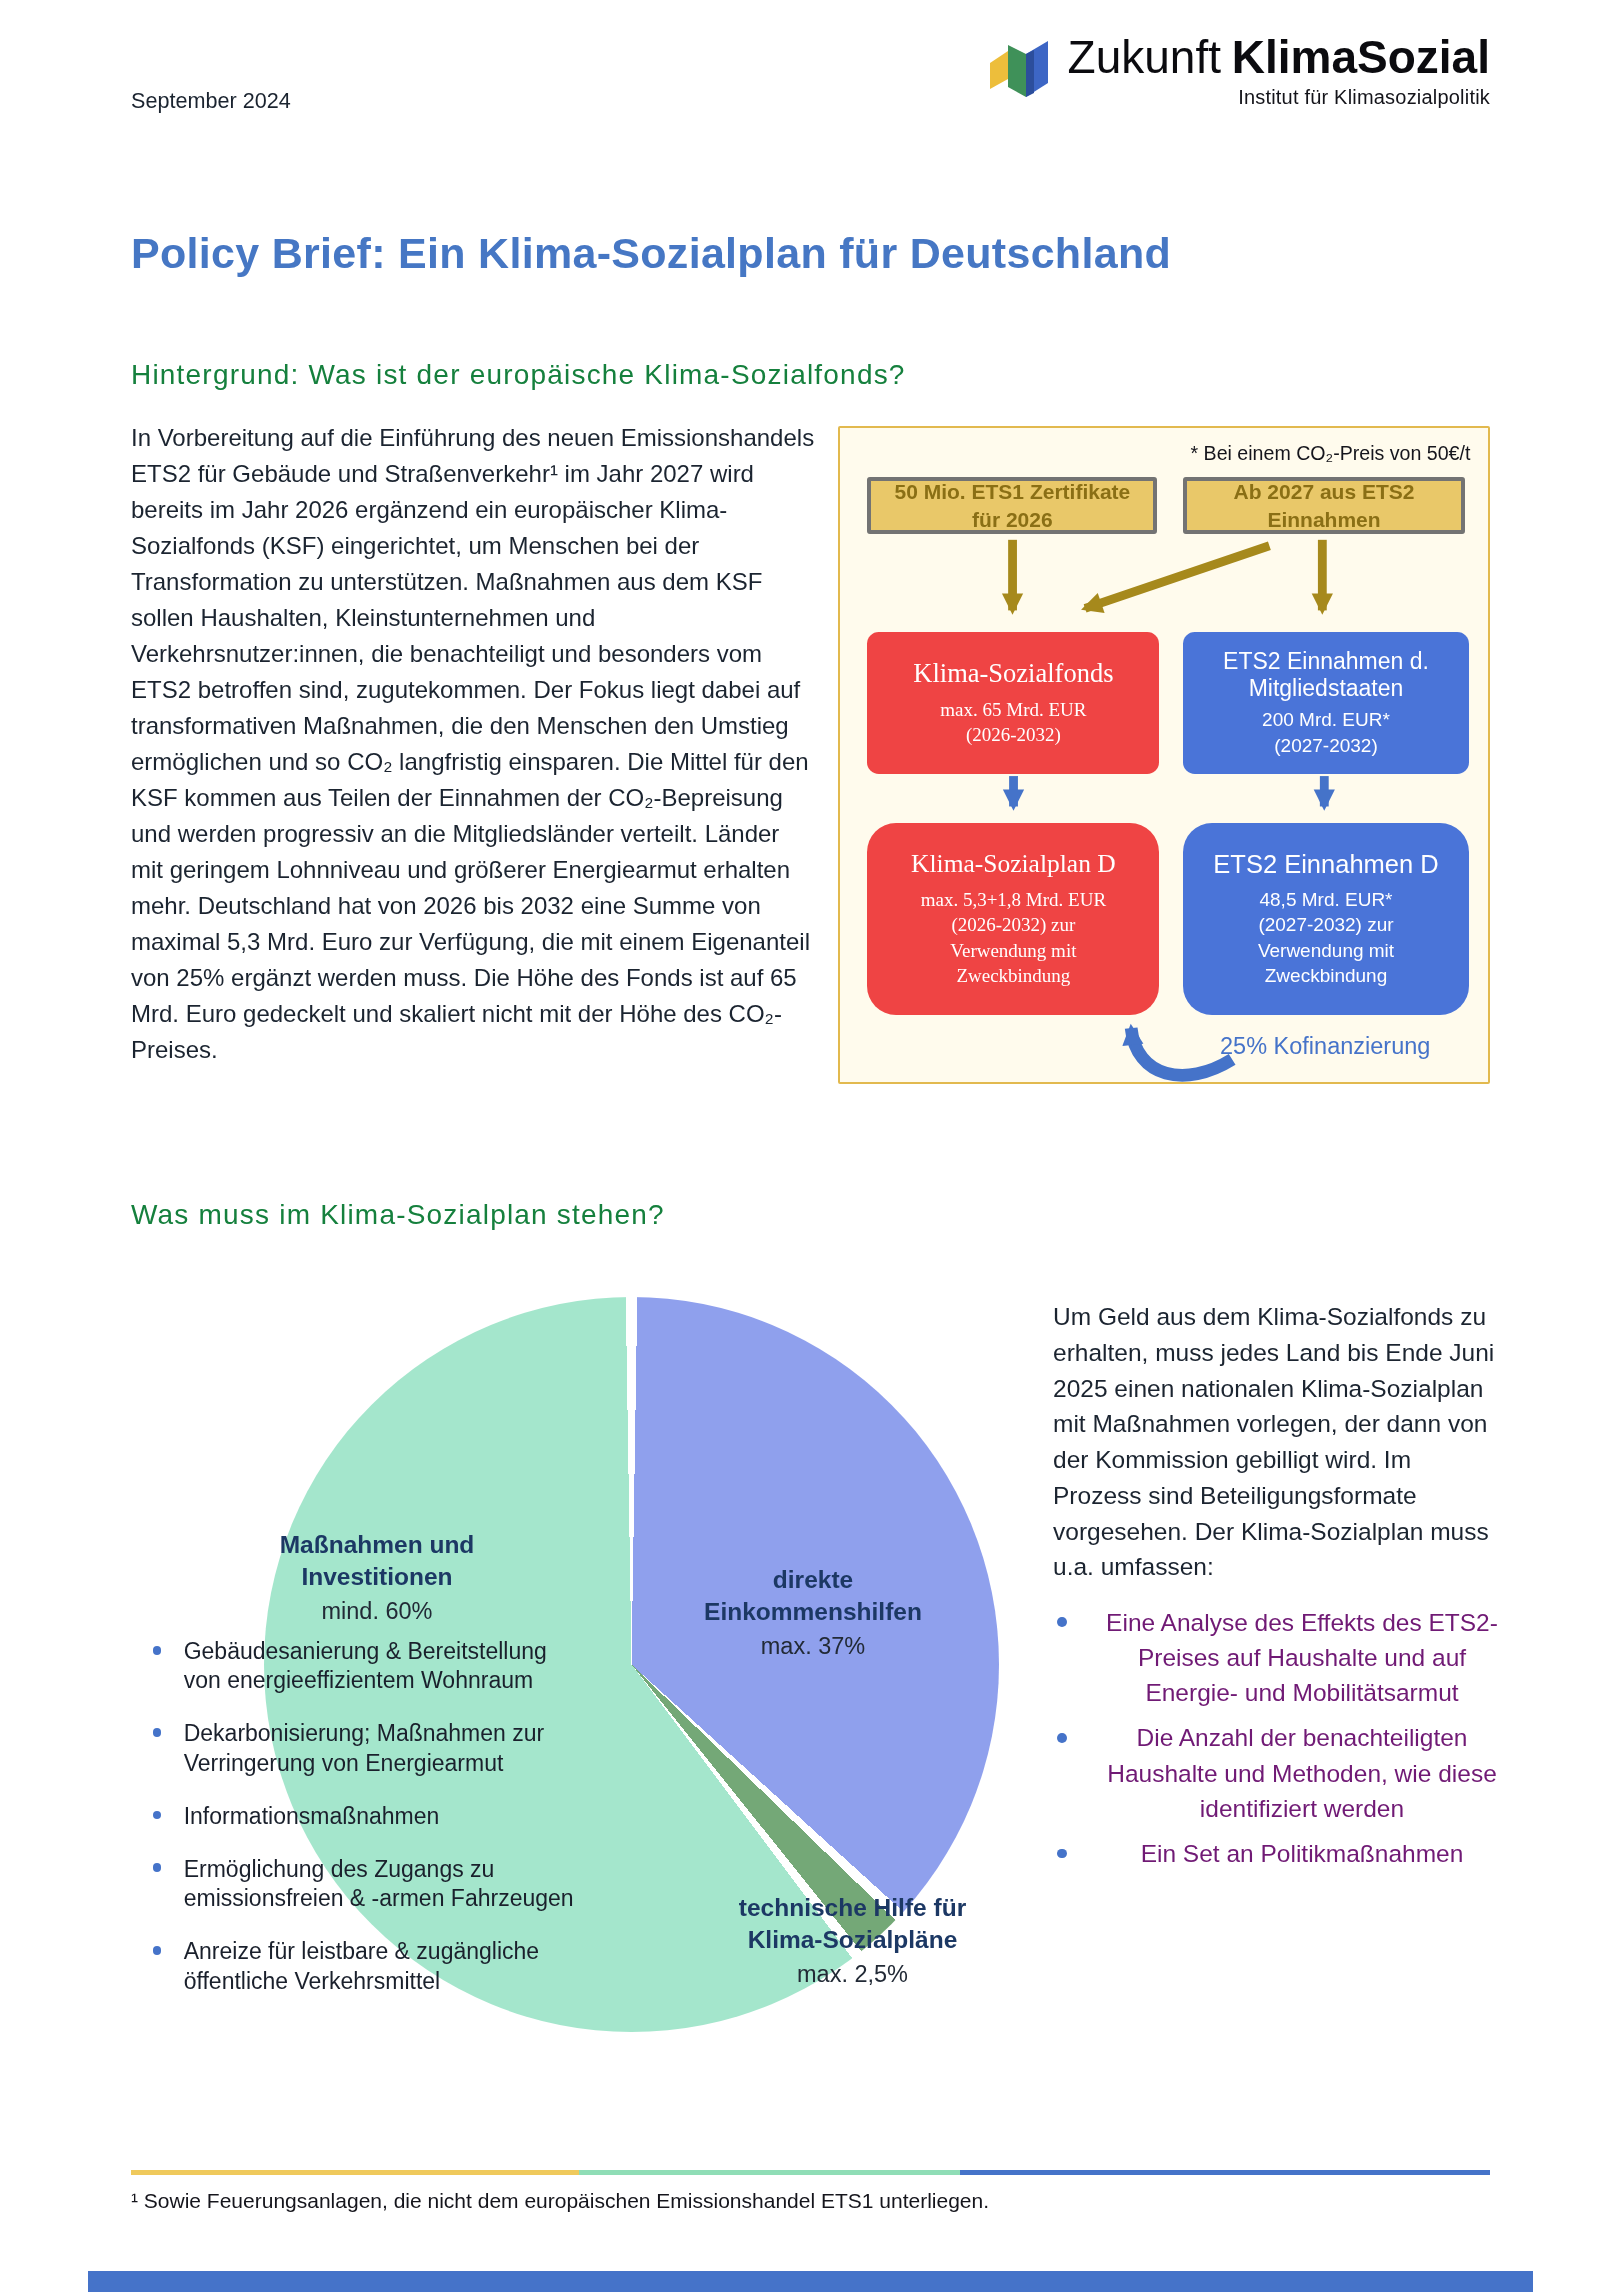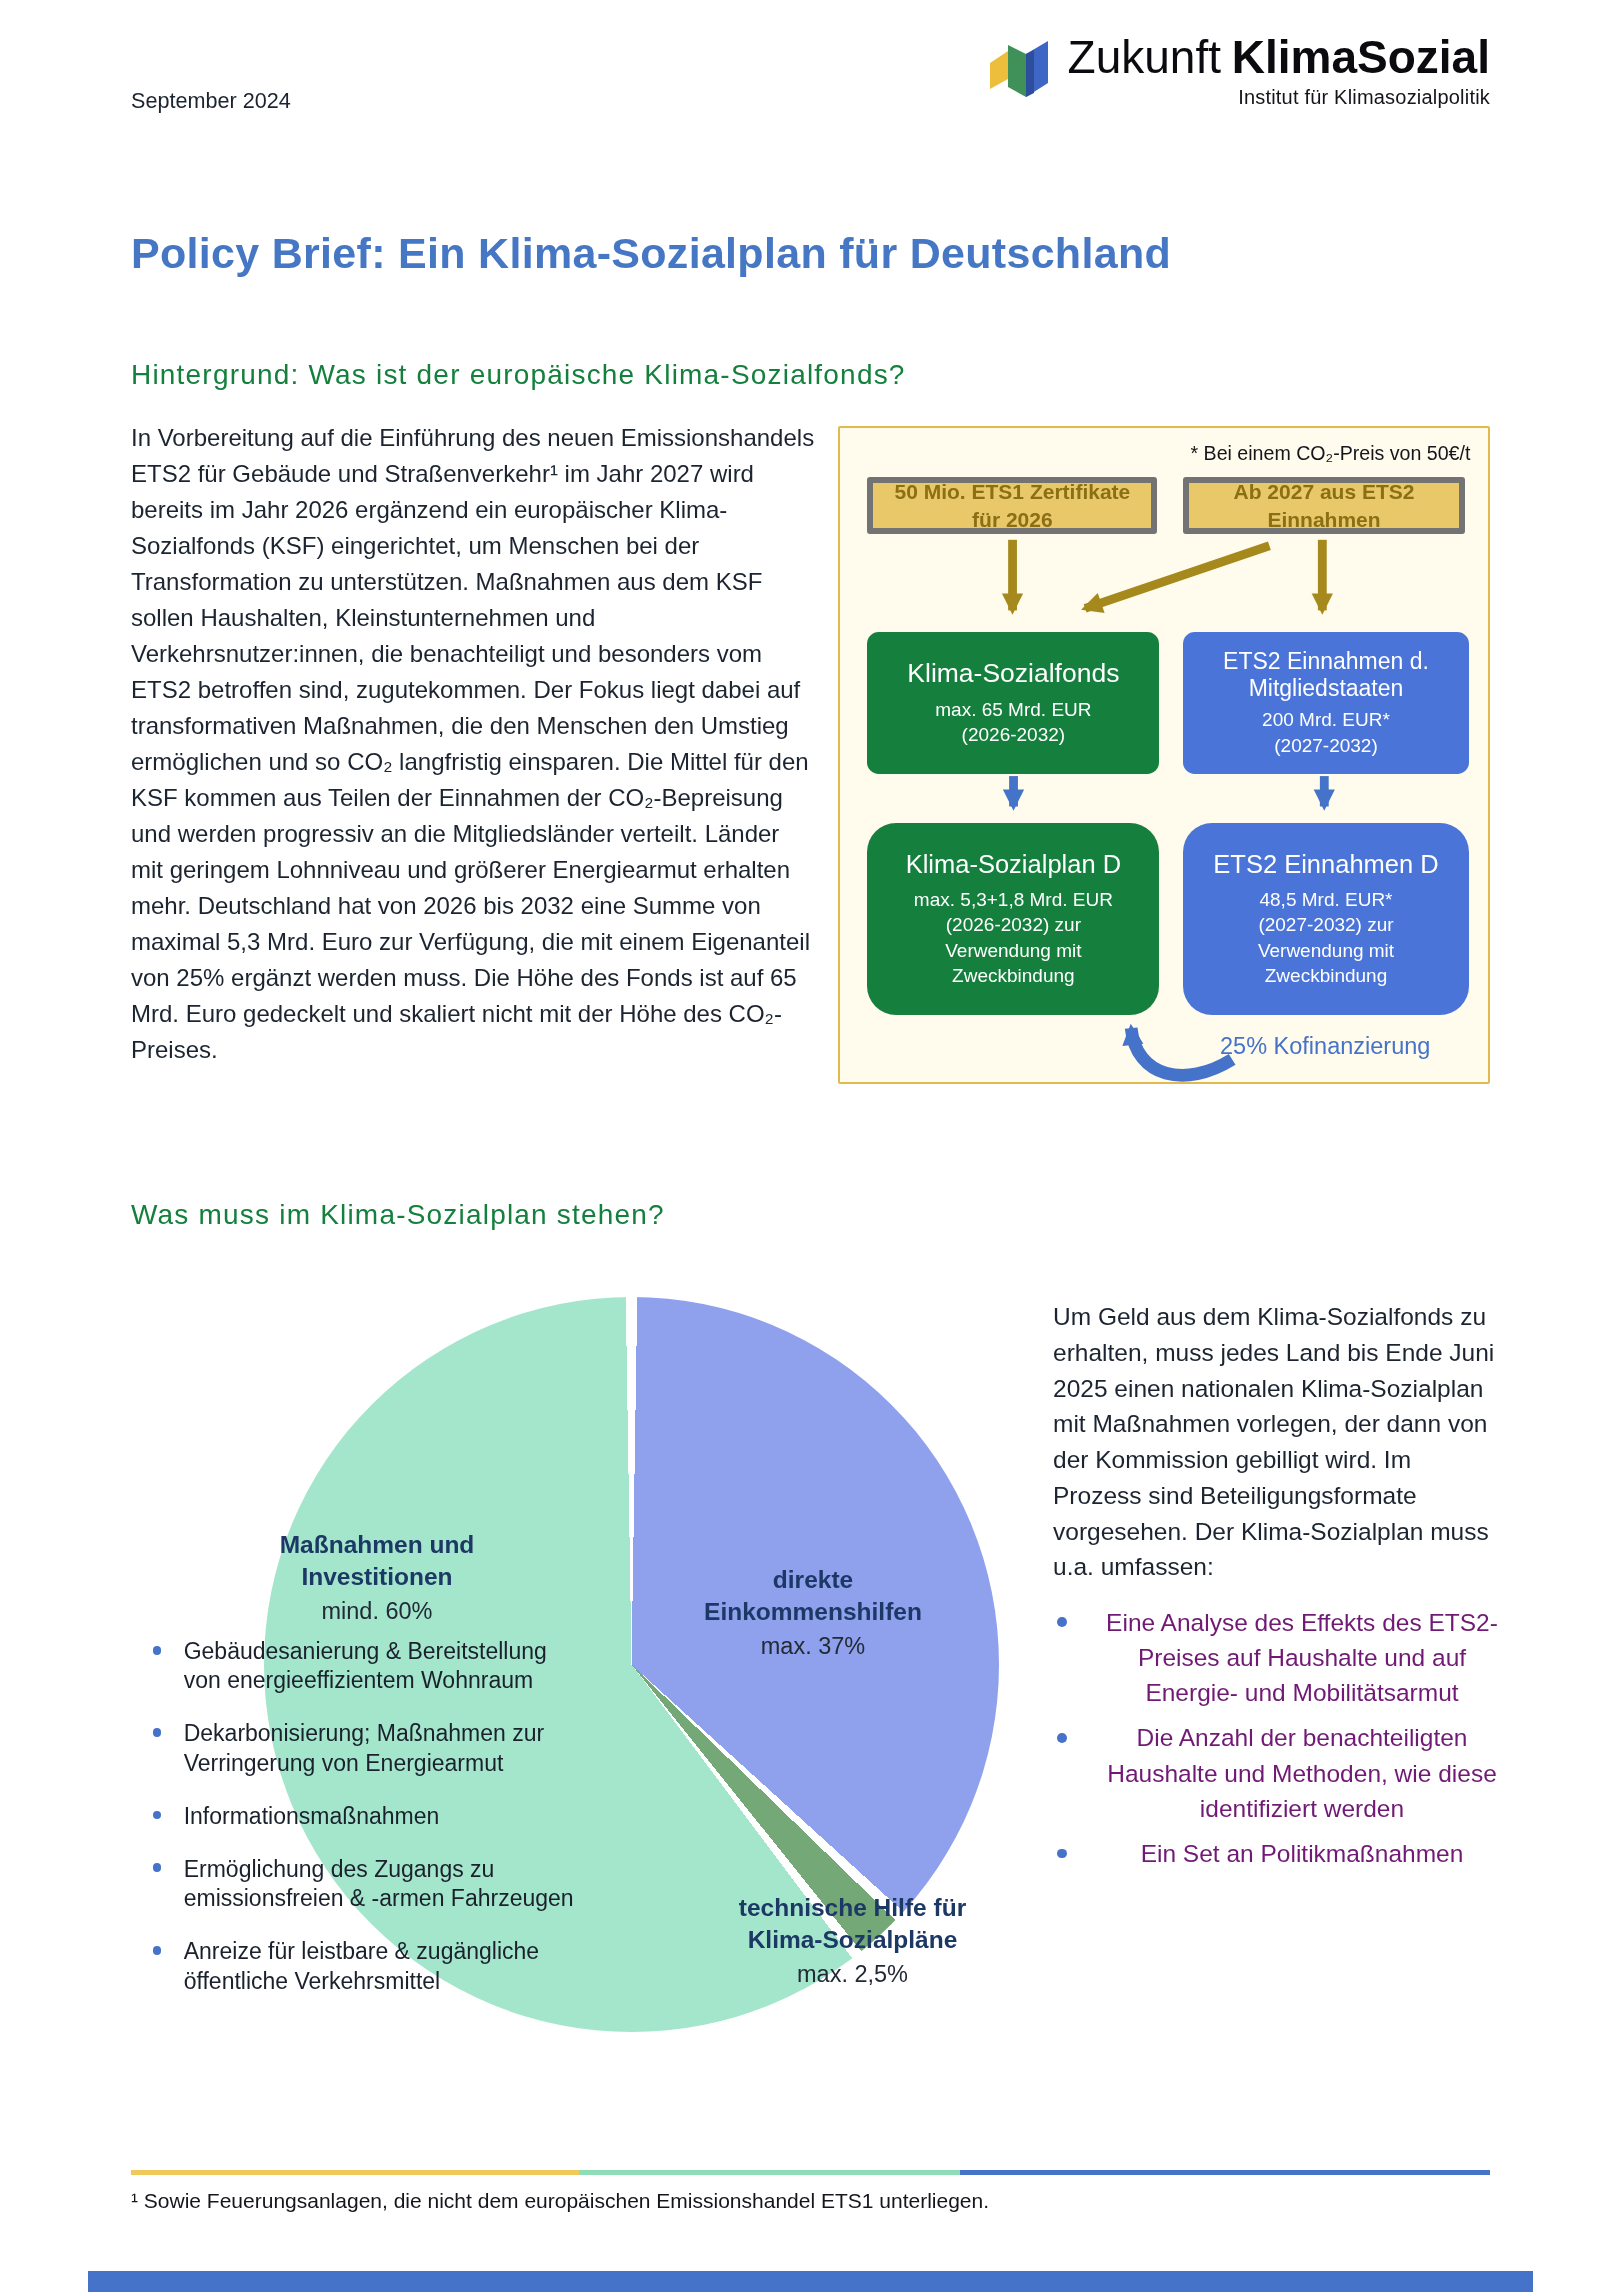--- a/index.html
+++ b/index.html
@@ -40,23 +40,23 @@
     width:652px;height:658px;
     margin:5.9px 0 15.7px 23.5px;
     background:#FFFBED;border:2px solid #E2B94E;border-radius:2px;
     box-sizing:border-box;
   }
   .arrows{position:absolute;left:0;top:0;pointer-events:none;}
   .diagram-note{position:absolute;top:13.7px;right:17.6px;font-size:19.6px;color:#15151C;}
   .dbox{position:absolute;display:flex;flex-direction:column;align-items:center;justify-content:center;
         text-align:center;box-sizing:border-box;}
   .pre{white-space:pre-line;}
-  .tan{background:#E9C869;border:6px solid #737373;color:#8A6F15;font-weight:700;
+  .tan{background:#E9C869;border:4px solid #737373;color:#8A6F15;font-weight:700;
        font-size:21px;line-height:1.3;border-radius:2.9px;}
-  .navy{background:#15803d;color:#ffffff;}
+  .navy{background:#ef4444;color:#ffffff;font-family:Liberation Serif, serif;}
   .royal{background:#4A74D8;color:#ffffff;}
   .pos-ets1{left:27.4px;top:49px;width:290px;height:57px;}
   .pos-ets2{left:343px;top:49px;width:282px;height:57px;}
   .pos-ksf{left:27.4px;top:204px;width:292px;height:142px;border-radius:11.8px;}
   .pos-member{left:343px;top:204px;width:286px;height:142px;border-radius:11.8px;}
   .pos-ksp{left:27.4px;top:395px;width:292px;height:192px;border-radius:29px;}
   .pos-etsd{left:343px;top:395px;width:286px;height:192px;border-radius:29px;}
   .dbox-title{font-size:25.5px;line-height:1.2;margin-bottom:6.9px;}
   .pos-ksf .dbox-title{font-size:26.5px;}
   .pos-member .dbox-title{font-size:23px;margin-bottom:3.9px;}

